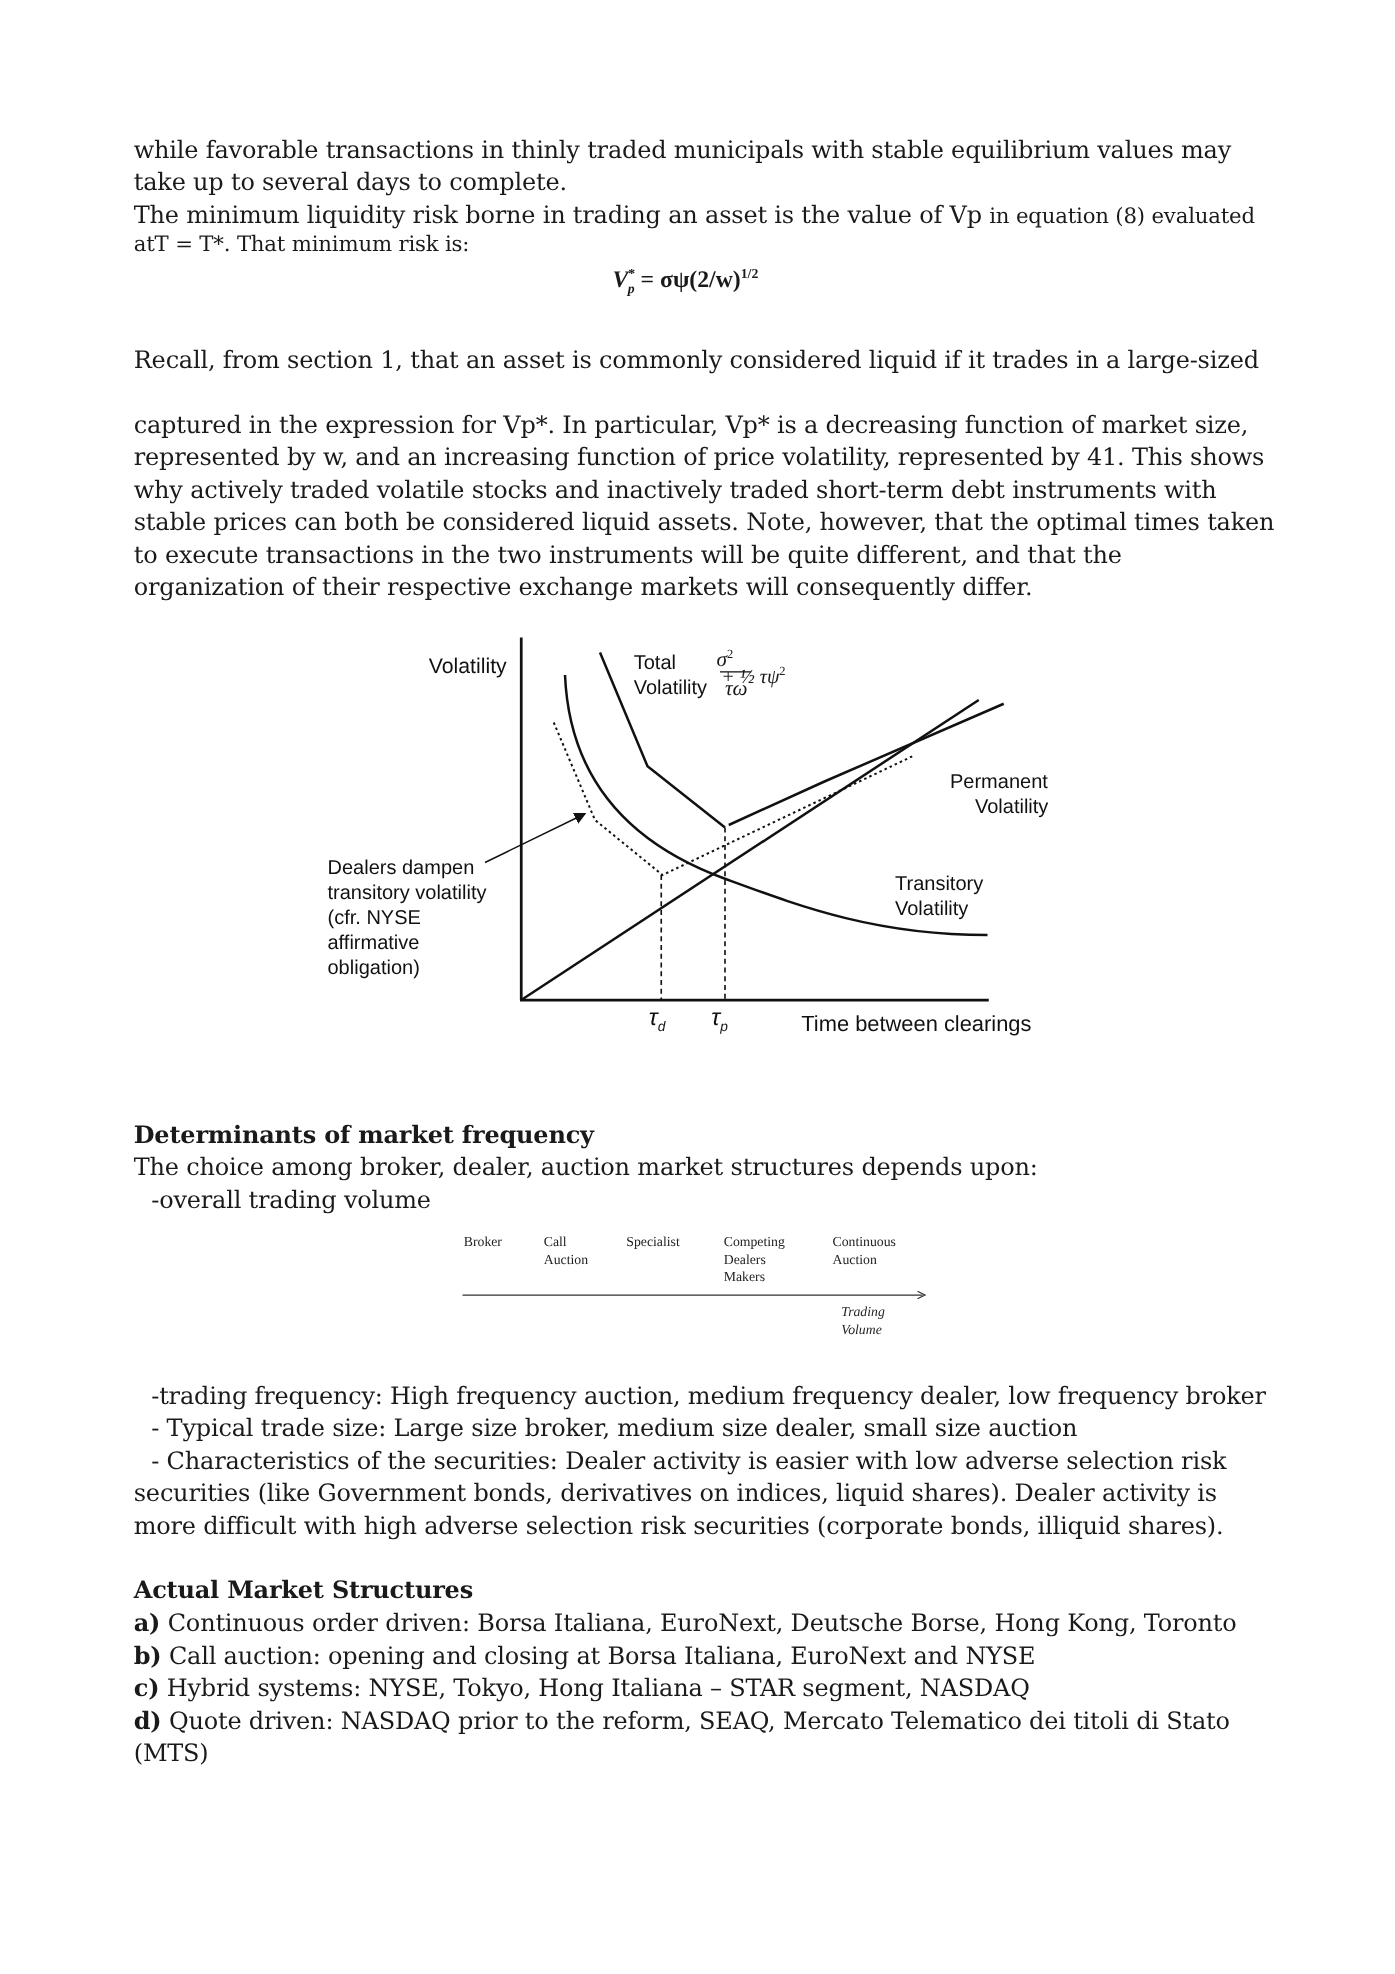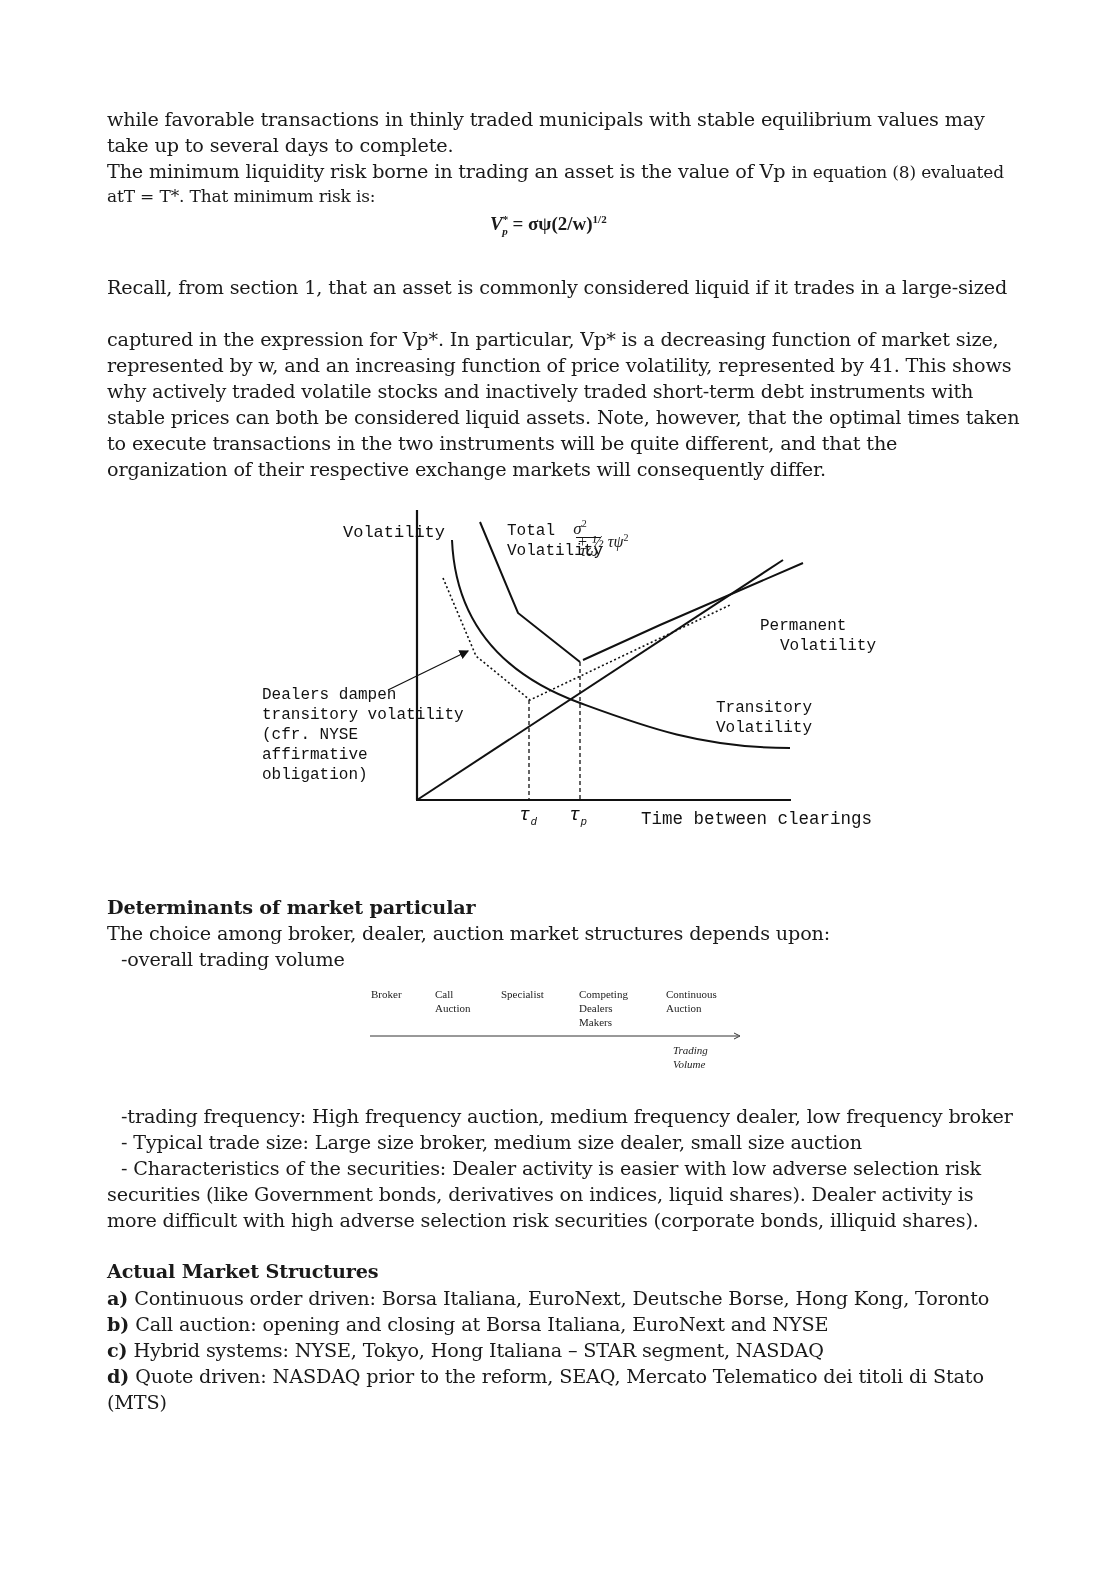--- a/index.html
+++ b/index.html
@@ -5,21 +5,21 @@
   html, body { margin: 0; padding: 0; background: #ffffff; }
   body { width: 1116px; height: 1579px; position: relative; overflow: hidden; color: #1a1a1a; }
   .page { position: absolute; left: 0; top: 0; width: 1116px; height: 1579px; background: #fff; }
   .txt { position: absolute; left: 107px; width: 900px; font-family: "DejaVu Serif", serif; font-size: 19.2px; line-height: 26px; white-space: nowrap; letter-spacing: -0.15px; }
   .small { font-size: 17px; }
   .bold { font-weight: bold; }
   .eq { position: absolute; left: 490px; top: 213px; font-family: "Liberation Serif", serif; font-size: 19px; font-style: italic; font-weight: bold; }
   .eq sup { font-size: 11px; font-style: normal; }
   .eq sub { font-size: 11px; }
   .indent { padding-left: 14px; }
-  .lbl { position: absolute; font-family: Liberation Mono, monospace; font-size: 16px; line-height: 20px; color: #111; white-space: nowrap; }
+  .lbl { position: absolute; font-family: Liberation Sans, sans-serif; font-size: 16px; line-height: 20px; color: #111; white-space: nowrap; }
   .tv { position: absolute; font-family: "Liberation Serif", serif; font-size: 11px; line-height: 14px; color: #222; white-space: nowrap; }
   .tvi { font-style: italic; }
 </style>
 </head>
 <body>
 
 <div class="page">
 
   <div class="txt" style="top:107px;">while favorable transactions in thinly traded municipals with stable equilibrium values may</div>
   <div class="txt" style="top:133px;">take up to several days to complete.</div>
@@ -71,21 +71,21 @@
   <div class="lbl" style="left:262px; top:685px;">Dealers dampen</div>
   <div class="lbl" style="left:262px; top:705px;">transitory volatility</div>
   <div class="lbl" style="left:262px; top:725px;">(cfr. NYSE</div>
   <div class="lbl" style="left:262px; top:745px;">affirmative</div>
   <div class="lbl" style="left:262px; top:765px;">obligation)</div>
 
   <div class="lbl" style="left:519px; top:805px; font-style:italic; font-size:19px;"><span>τ</span><sub style="font-size:11px;">d</sub></div>
   <div class="lbl" style="left:569px; top:805px; font-style:italic; font-size:19px;"><span>τ</span><sub style="font-size:11px;">p</sub></div>
   <div class="lbl" style="left:641px; top:809px; font-size:17.5px;">Time between clearings</div>
 
-  <div class="txt bold" style="top:895px;">Determinants of market particular</div>
+  <div class="txt bold" style="top:895px;">Determinants of market frequency</div>
   <div class="txt" style="top:921px;">The choice among broker, dealer, auction market structures depends upon:</div>
   <div class="txt indent" style="top:947px;">-overall trading volume</div>
 
   <div class="tv" style="left:371px; top:987px;">
       <div>Broker</div>
     </div>
   <div class="tv" style="left:435px; top:987px;">
       <div>Call</div>
       <div>Auction</div>
     </div>

